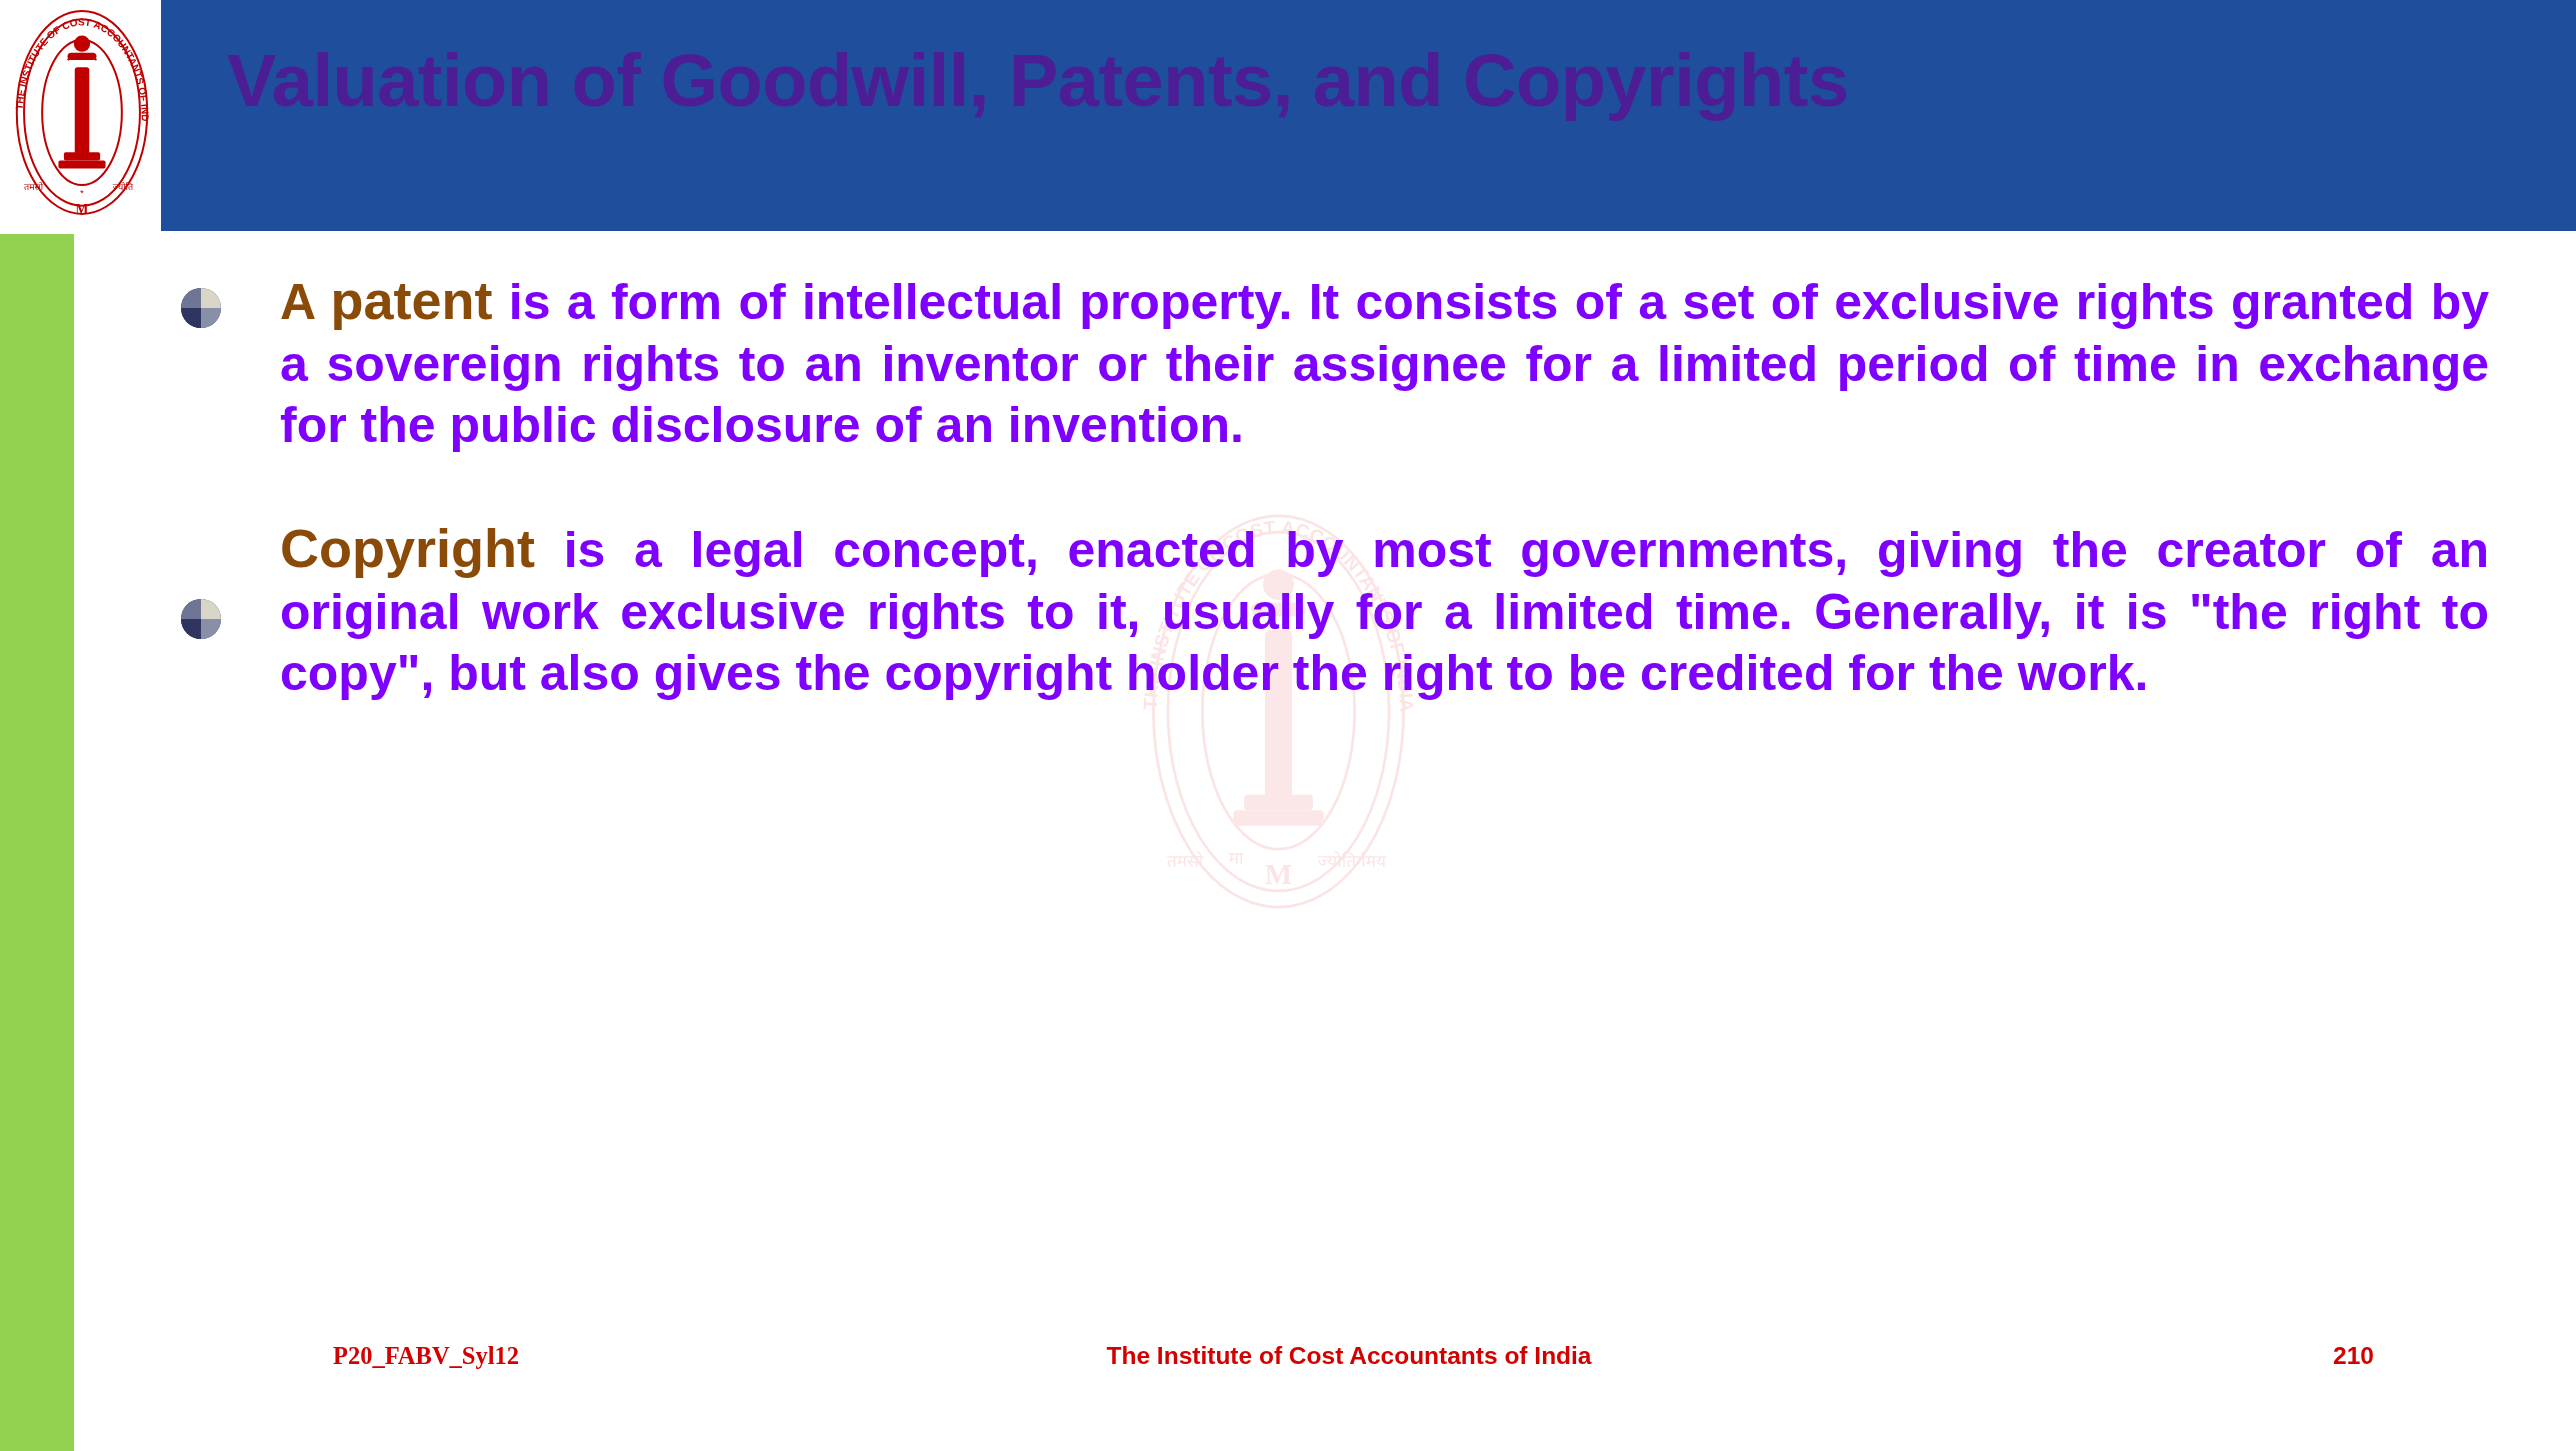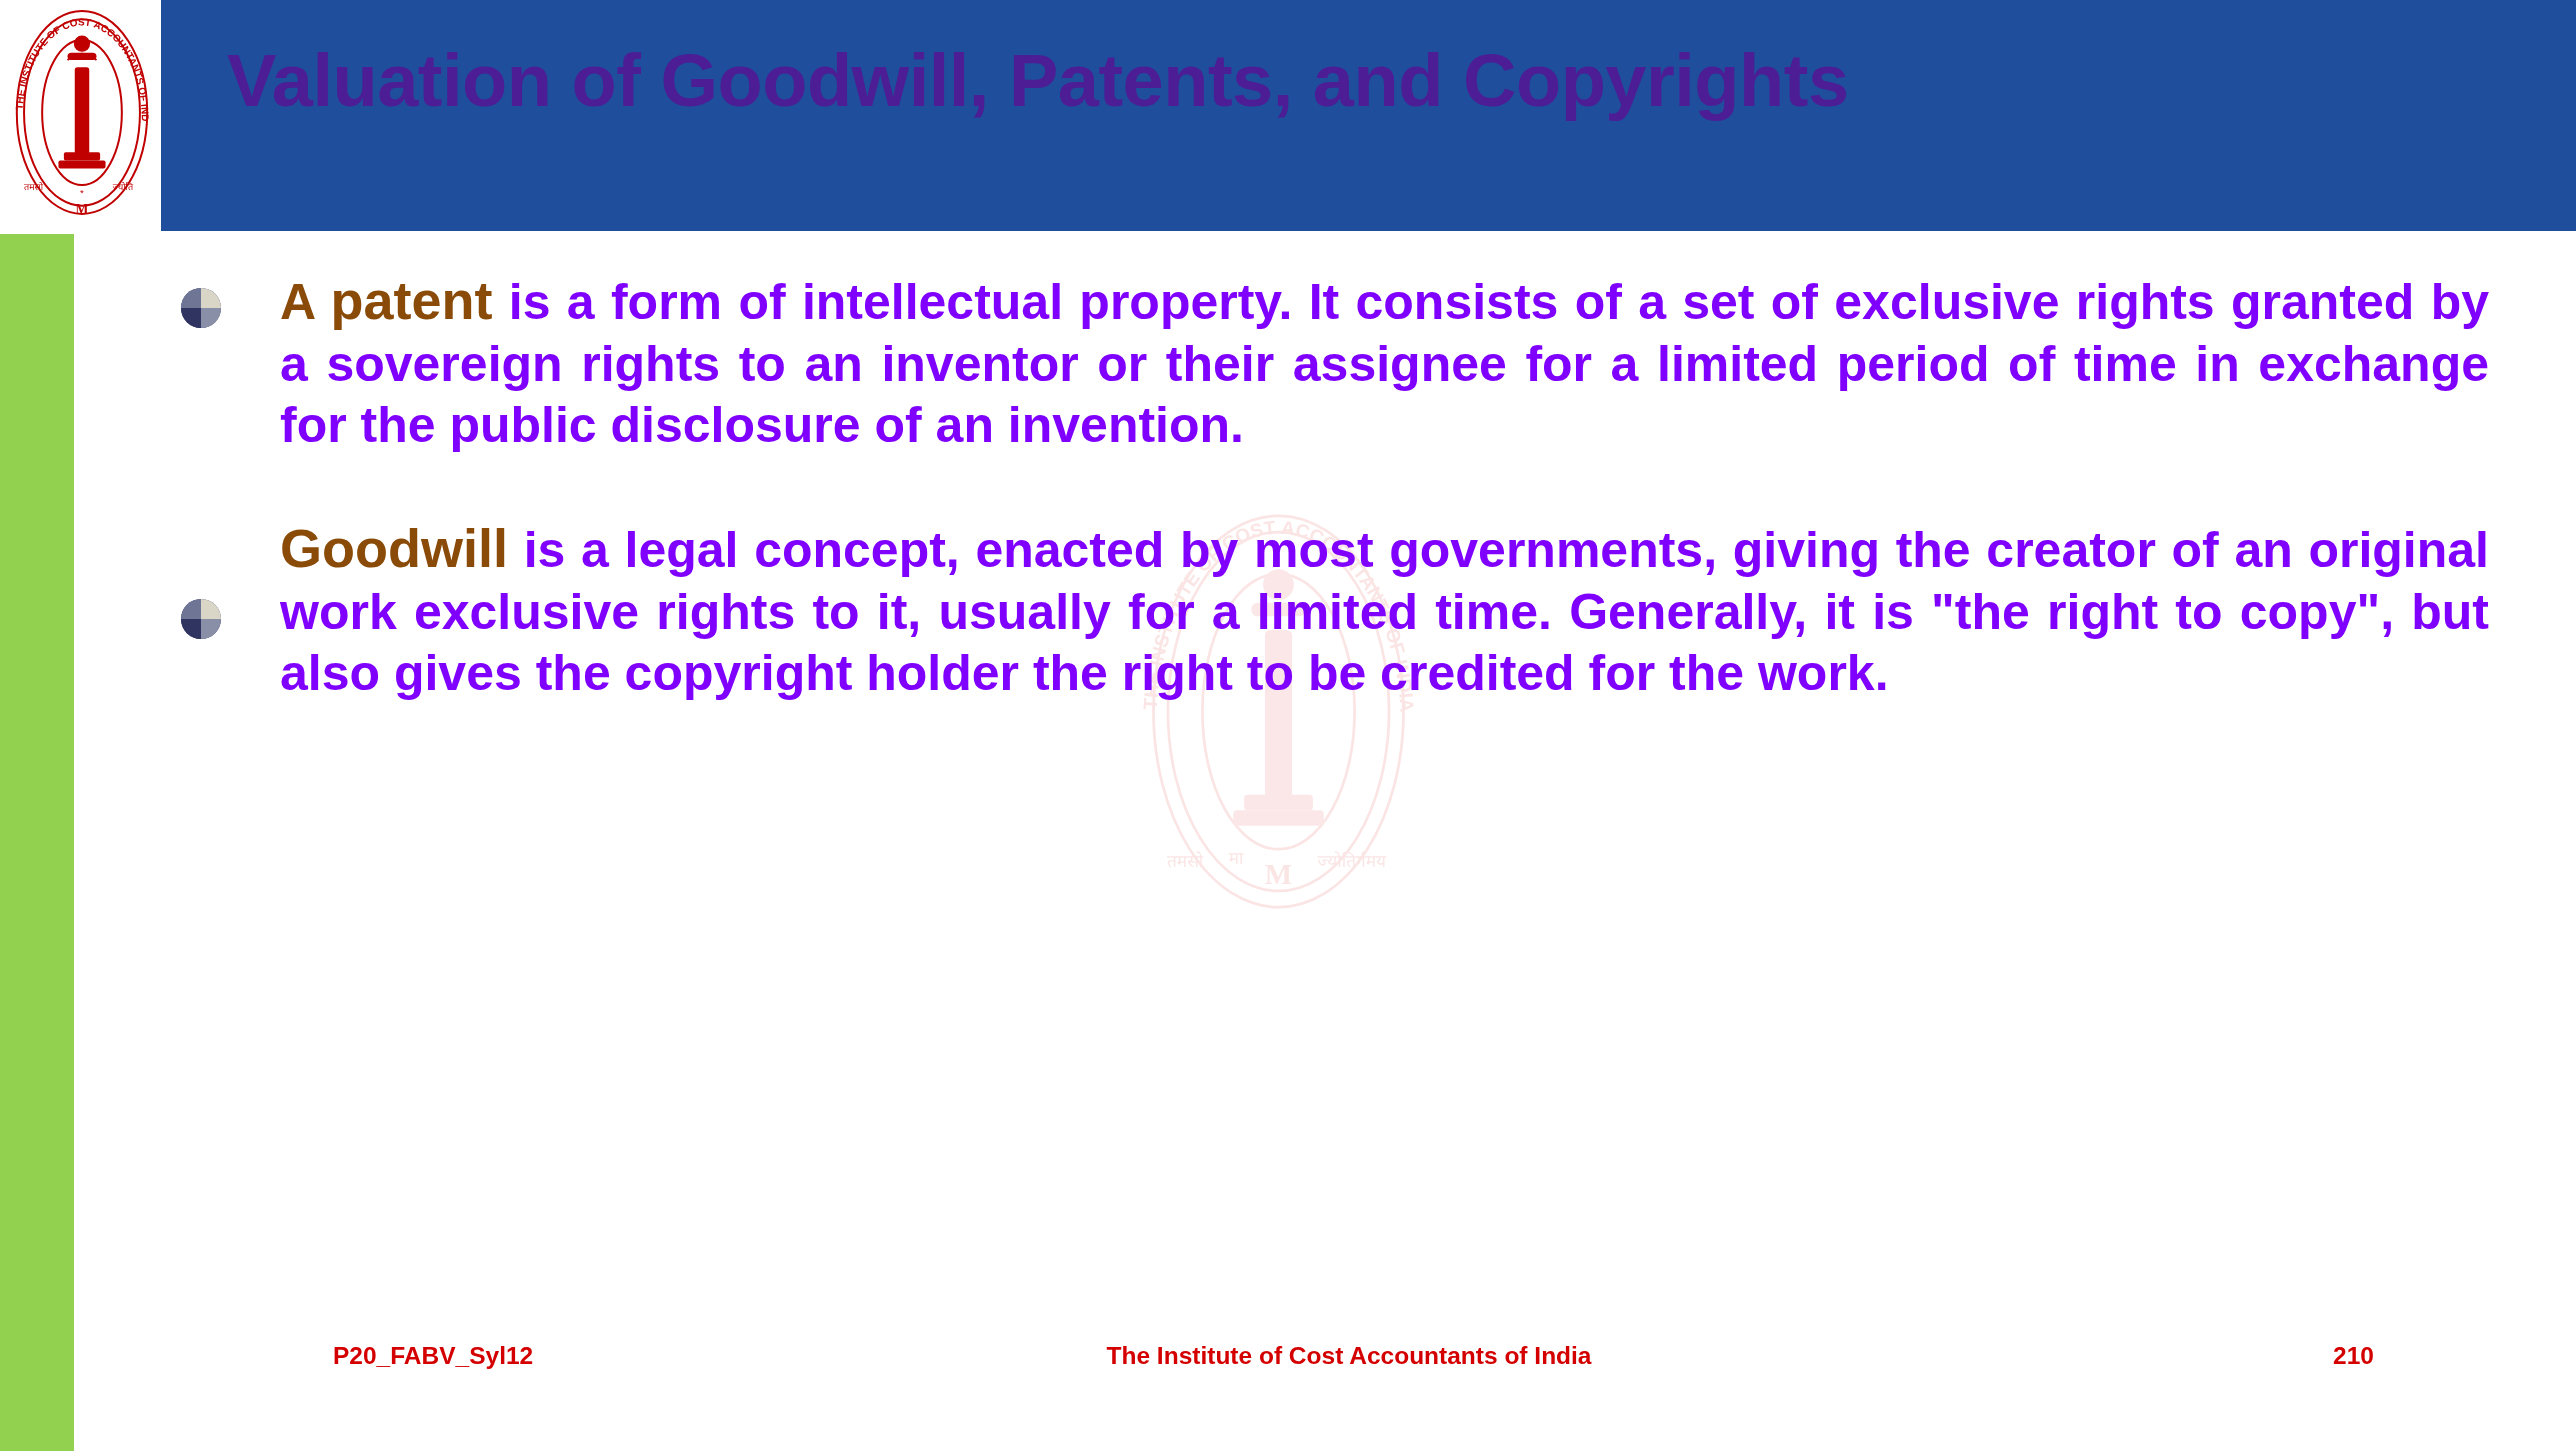--- a/index.html
+++ b/index.html
@@ -153,20 +153,21 @@
     width: 2376px;
     height: 54px;
     color: #d40000;
     font-size: 24.5px;
     font-weight: bold;
   }
   .footer .f-left {
     position: absolute;
     left: 172px;
     top: 0;
+    font-family: Liberation Serif, serif;
   }
   .footer .f-center {
     position: absolute;
     left: 0;
     width: 2376px;
     text-align: center;
     top: 0;
   }
   .footer .f-right {
     position: absolute;
@@ -249,21 +250,21 @@
       <p class="para p1"><span class="kw">A </span><span class="kw kw-patent">patent</span><span> is a form of intellectual property. It consists of a set of exclusive rights granted by a sovereign  rights to an inventor or their assignee for a limited period of time in exchange for the public disclosure of an invention.</span></p>
     </div>
 
     <div class="bullet-row">
       <span class="bullet-marker" style="top: 83px;">
         <span class="q1"></span>
           <span class="q2"></span>
           <span class="q3"></span>
           <span class="q4"></span>
       </span>
-      <p class="para p2"><span class="kw kw-copyright">Goodwill</span><span> is a legal concept, enacted by most governments, giving the creator of an original work exclusive rights to it, usually for a limited time. Generally, it is "the right to copy", but also gives the copyright holder the right to be credited for the work.</span></p>
+      <p class="para p2"><span class="kw kw-copyright">Copyright</span><span> is a legal concept, enacted by most governments, giving the creator of an original work exclusive rights to it, usually for a limited time. Generally, it is "the right to copy", but also gives the copyright holder the right to be credited for the work.</span></p>
     </div>
 
   </div>
 
   <div class="footer">
     <span class="f-left">P20_FABV_Syl12</span>
     <span class="f-center">The Institute of Cost Accountants of India</span>
     <span class="f-right">210</span>
   </div>
 

